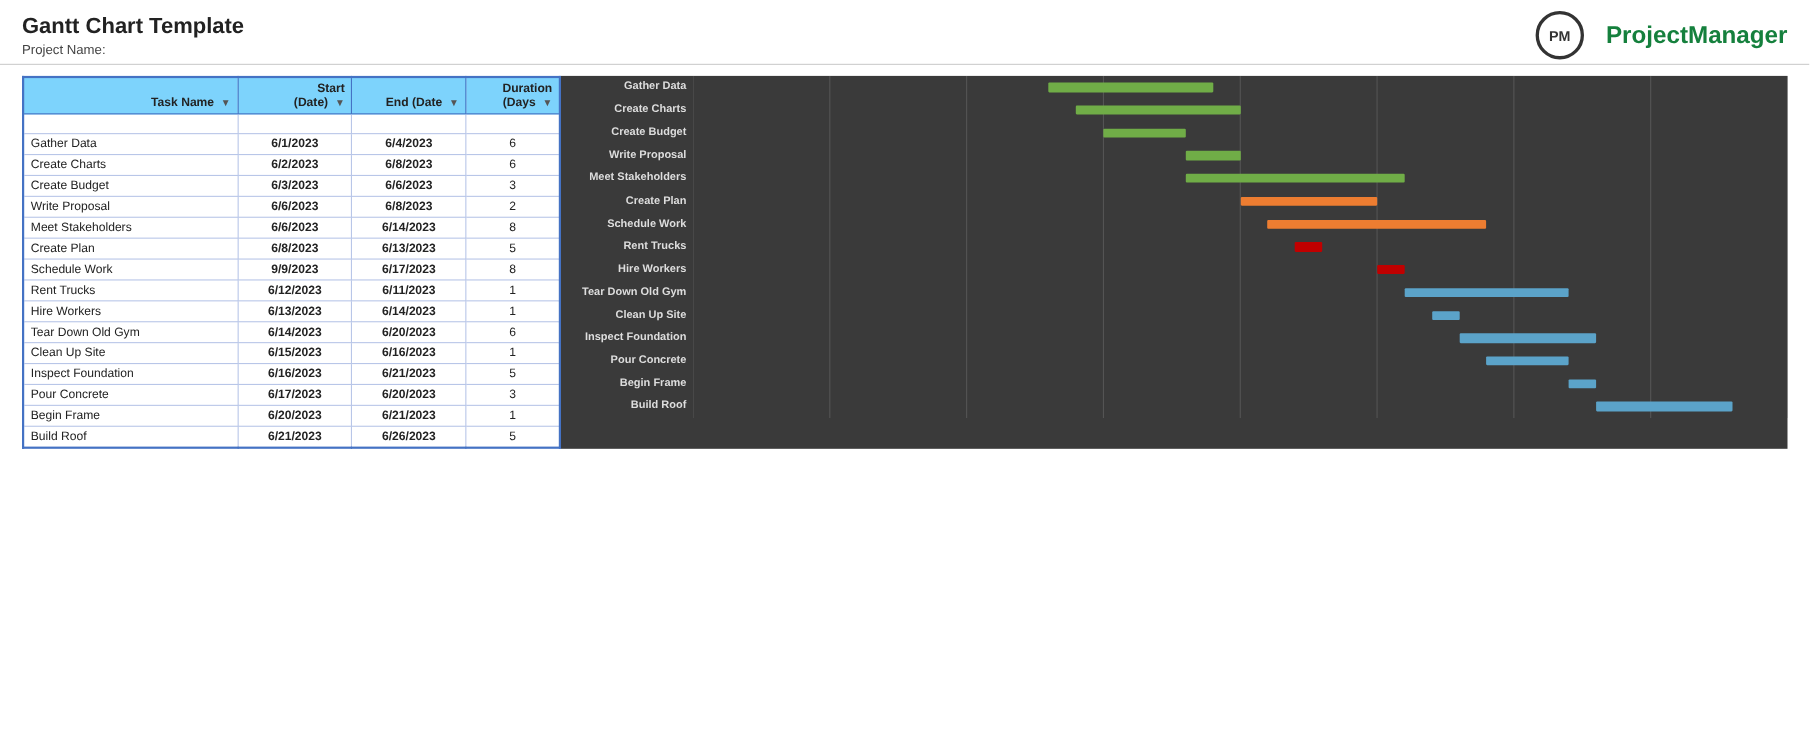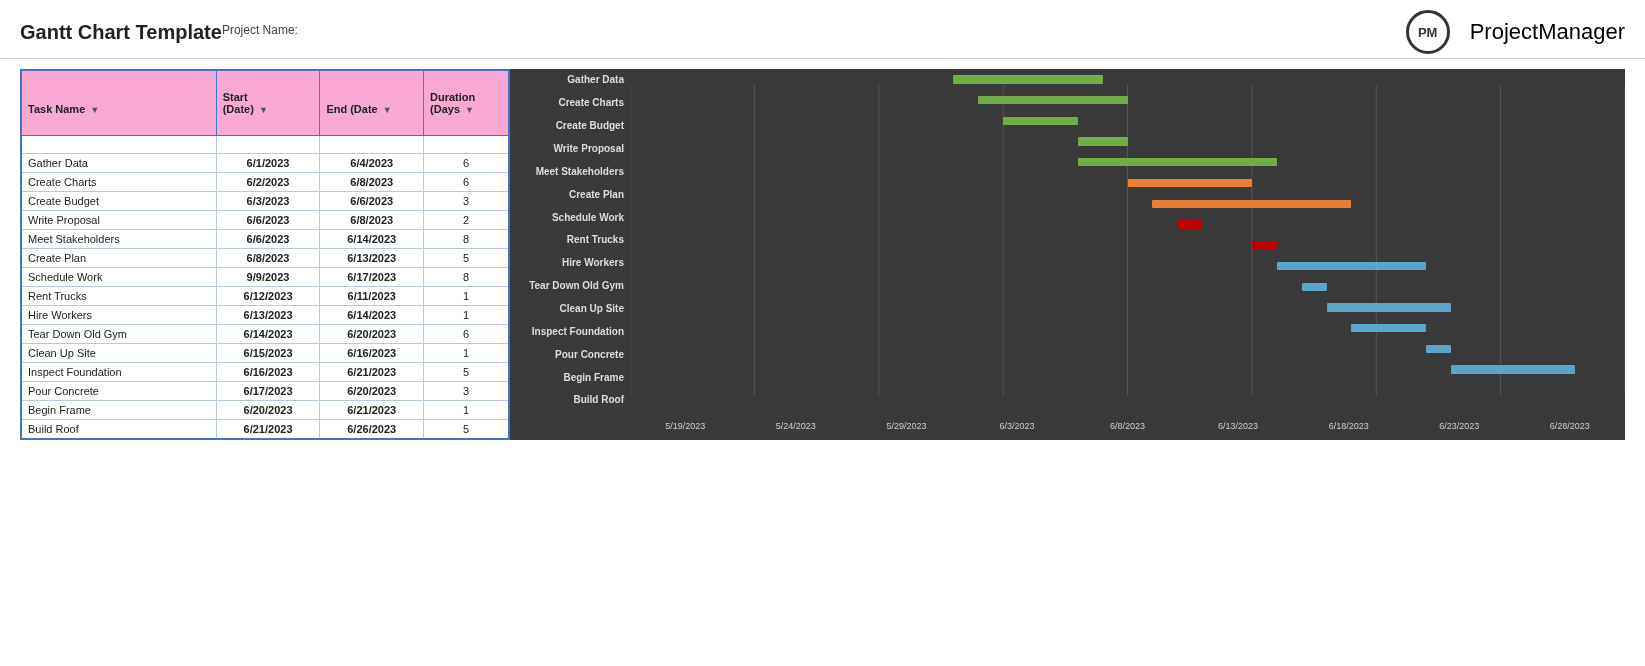--- a/index.html
+++ b/index.html
@@ -1,30 +1,30 @@
 <!DOCTYPE html>
 <html><head>
   <meta charset="utf-8">
   <style>
     * { box-sizing: border-box; margin: 0; padding: 0; }
     body { font-family: Arial, sans-serif; background: #fff; width: 1645px; min-height: 666px; overflow: hidden; }
 
     .header { padding: 10px 20px 4px 20px; border-bottom: 1px solid #ccc; display: flex; align-items: center; justify-content: space-between; }
-    .header-left { display: flex; flex-direction: row; }
+    .header-left { display: flex; flex-direction: column; }
     .header-title { font-size: 20px; font-weight: bold; color: #222; }
     .header-subtitle { font-size: 12px; color: #444; margin-top: 2px; }
     .header-logo { display: flex; align-items: center; gap: 20px; }
     .logo-circle { width: 44px; height: 44px; border-radius: 50%; border: 3px solid #333; display: flex; align-items: center; justify-content: center; font-weight: bold; font-size: 13px; color: #333; }
-    .logo-text { font-size: 22px; font-weight: normal; color: #000000; }
+    .logo-text { font-size: 22px; font-weight: bold; color: #15803d; }
 
     .main-content { display: flex; flex-direction: row; padding: 10px 20px; gap: 0; }
 
     
     .gantt-table { border: 2px solid #4472c4; border-collapse: collapse; font-size: 11px; min-width: 490px; }
-    .gantt-table th { background: #f9a8d4; border: 1px solid #4472c4; padding: 20px 6px; text-align: left; font-weight: bold; font-size: 11px; color: #222; vertical-align: bottom; }
+    .gantt-table th { background: #7dd3fc; border: 1px solid #4472c4; padding: 4px 6px; text-align: right; font-weight: bold; font-size: 11px; color: #222; vertical-align: bottom; }
     .gantt-table th.task-col { min-width: 160px; }
     .gantt-table th.date-col { min-width: 85px; }
     .gantt-table th.dur-col { min-width: 70px; }
     .gantt-table td { border: 1px solid #b8c6e8; padding: 3px 6px; font-size: 11px; color: #222; }
     .gantt-table td.task-name { text-align: left; }
     .gantt-table td.date-val { text-align: center; font-weight: bold; }
     .gantt-table td.dur-val { text-align: center; }
     .gantt-table tr.empty-row td { height: 18px; }
     .th-filter { display: inline-block; width: 10px; height: 10px; margin-left: 2px; font-size: 9px; color: #555; }
 
@@ -214,27 +214,16 @@
             <div class="bar" style="left: 547.25px; top: 151.353px; width: 24.875px; height: 8.29333px; background: rgb(192, 0, 0);"></div>
             <div class="bar" style="left: 621.875px; top: 172.087px; width: 24.875px; height: 8.29333px; background: rgb(192, 0, 0);"></div>
             <div class="bar" style="left: 646.75px; top: 192.82px; width: 149.25px; height: 8.29333px; background: rgb(91, 163, 201);"></div>
             <div class="bar" style="left: 671.625px; top: 213.553px; width: 24.875px; height: 8.29333px; background: rgb(91, 163, 201);"></div>
             <div class="bar" style="left: 696.5px; top: 234.287px; width: 124.375px; height: 8.29333px; background: rgb(91, 163, 201);"></div>
             <div class="bar" style="left: 721.375px; top: 255.02px; width: 74.625px; height: 8.29333px; background: rgb(91, 163, 201);"></div>
             <div class="bar" style="left: 796px; top: 275.753px; width: 24.875px; height: 8.29333px; background: rgb(91, 163, 201);"></div>
             <div class="bar" style="left: 820.875px; top: 296.487px; width: 124.375px; height: 8.29333px; background: rgb(91, 163, 201);"></div>
           </div>
       </div>
-      <div class="chart-xaxis" id="chart-xaxis">
-          <span class="xaxis-label">5/19/2023</span>
-          <span class="xaxis-label">5/24/2023</span>
-          <span class="xaxis-label">5/29/2023</span>
-          <span class="xaxis-label">6/3/2023</span>
-          <span class="xaxis-label">6/8/2023</span>
-          <span class="xaxis-label">6/13/2023</span>
-          <span class="xaxis-label">6/18/2023</span>
-          <span class="xaxis-label">6/23/2023</span>
-          <span class="xaxis-label">6/28/2023</span>
-        </div>
     </div>
   </div>
 
 </div>
 
 </body></html>

